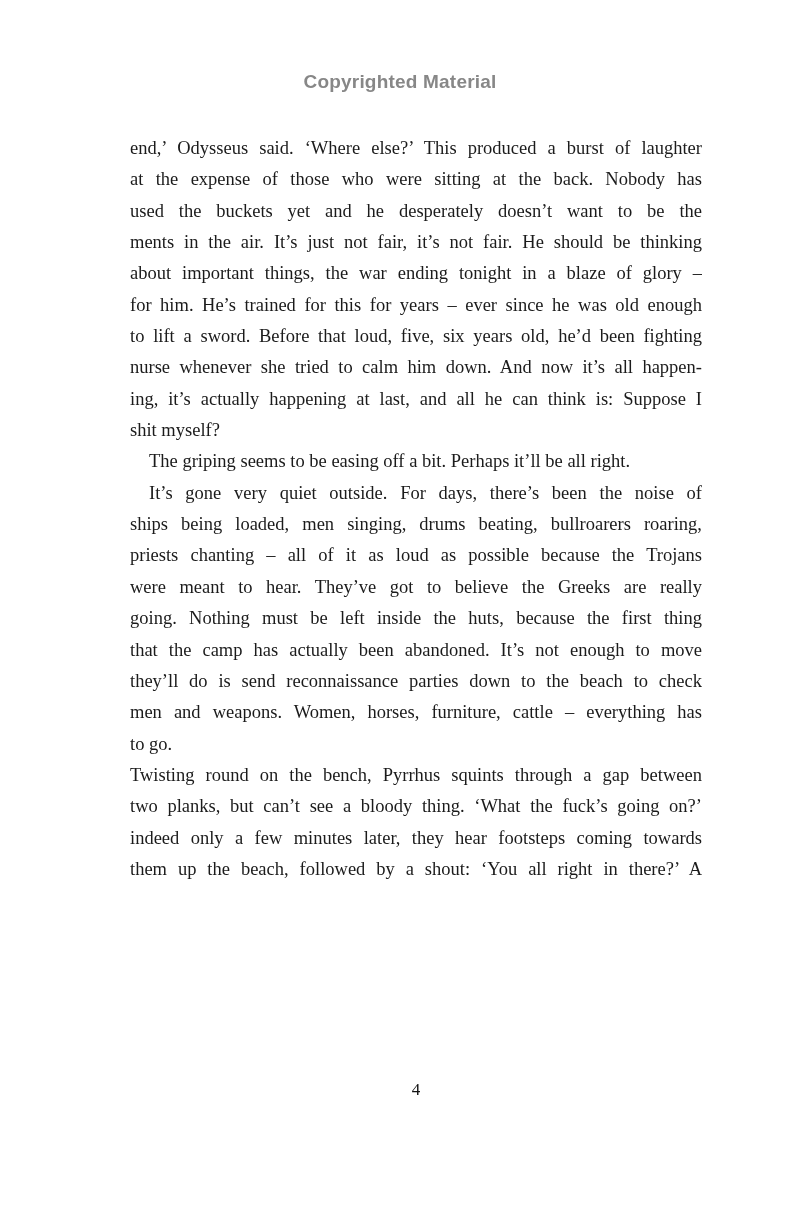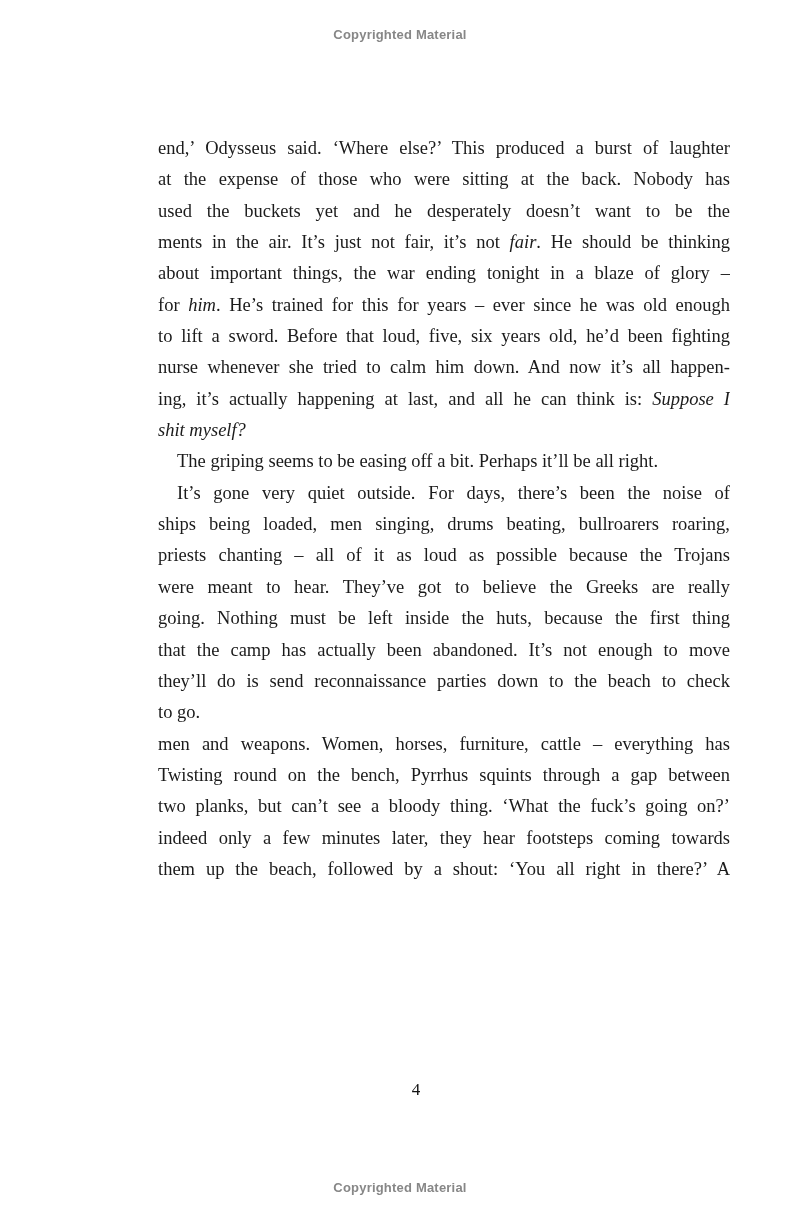--- a/index.html
+++ b/index.html
@@ -14,47 +14,47 @@
     font-family: "Liberation Serif", serif;
     overflow: hidden;
   }
   .copyright {
     position: absolute;
     left: 0;
     width: 800px;
     text-align: center;
     font-family: "Liberation Sans", sans-serif;
     font-weight: bold;
-    font-size: 13px;
+    font-size: 19px;
     color: #878787;
     letter-spacing: 0.2px;
+    margin-top: 44px;
   }
   .copyright.top { top: 27px; }
   .copyright.bottom { top: 1180px; }
 
   .text-block {
     position: absolute;
     left: 130px;
     top: 133px;
     width: 572px;
     color: #1b1b1b;
     font-size: 18.5px;
-    margin-left: 28px;
   }
   .line {
     height: 31.35px;
     line-height: 31.35px;
     text-align: justify;
     text-align-last: justify;
     overflow: hidden;
     white-space: normal;
   }
   .line.last { text-align-last: left; }
   .line.indent { padding-left: 19px; }
-  .it { font-style: italic; }
+  .it { }
 
   .page-number {
     position: absolute;
     left: 130px;
     top: 1080px;
     width: 572px;
     text-align: center;
     font-size: 17px;
     color: #111111;
   }
@@ -76,22 +76,22 @@
     <div class="line"><span>ing, it’s actually happening at last, and all he can think is: </span><span class="it">Suppose I</span></div>
     <div class="line last"><span class="it">shit myself?</span></div>
     <div class="line indent last"><span>The griping seems to be easing off a bit. Perhaps it’ll be all right.</span></div>
     <div class="line indent"><span>It’s gone very quiet outside. For days, there’s been the noise of</span></div>
     <div class="line"><span>ships being loaded, men singing, drums beating, bullroarers roaring,</span></div>
     <div class="line"><span>priests chanting – all of it as loud as possible because the Trojans</span></div>
     <div class="line"><span>were meant to hear. They’ve got to believe the Greeks are really</span></div>
     <div class="line"><span>going. Nothing must be left inside the huts, because the first thing</span></div>
     <div class="line"><span>that the camp has actually been abandoned. It’s not enough to move</span></div>
     <div class="line"><span>they’ll do is send reconnaissance parties down to the beach to check</span></div>
+    <div class="line"><span>men and weapons. Women, horses, furniture, cattle – everything has</span></div>
     <div class="line last"><span>to go.</span></div>
-    <div class="line"><span>men and weapons. Women, horses, furniture, cattle – everything has</span></div>
     <div class="line"><span>Twisting round on the bench, Pyrrhus squints through a gap between</span></div>
     <div class="line"><span>two planks, but can’t see a bloody thing. ‘What the fuck’s going on?’</span></div>
     <div class="line"><span>indeed only a few minutes later, they hear footsteps coming towards</span></div>
     <div class="line"><span>them up the beach, followed by a shout: ‘You all right in there?’ A</span></div>
   </div>
 
 <div class="page-number">4</div>
 
 <div class="copyright bottom">Copyrighted Material</div>
 

